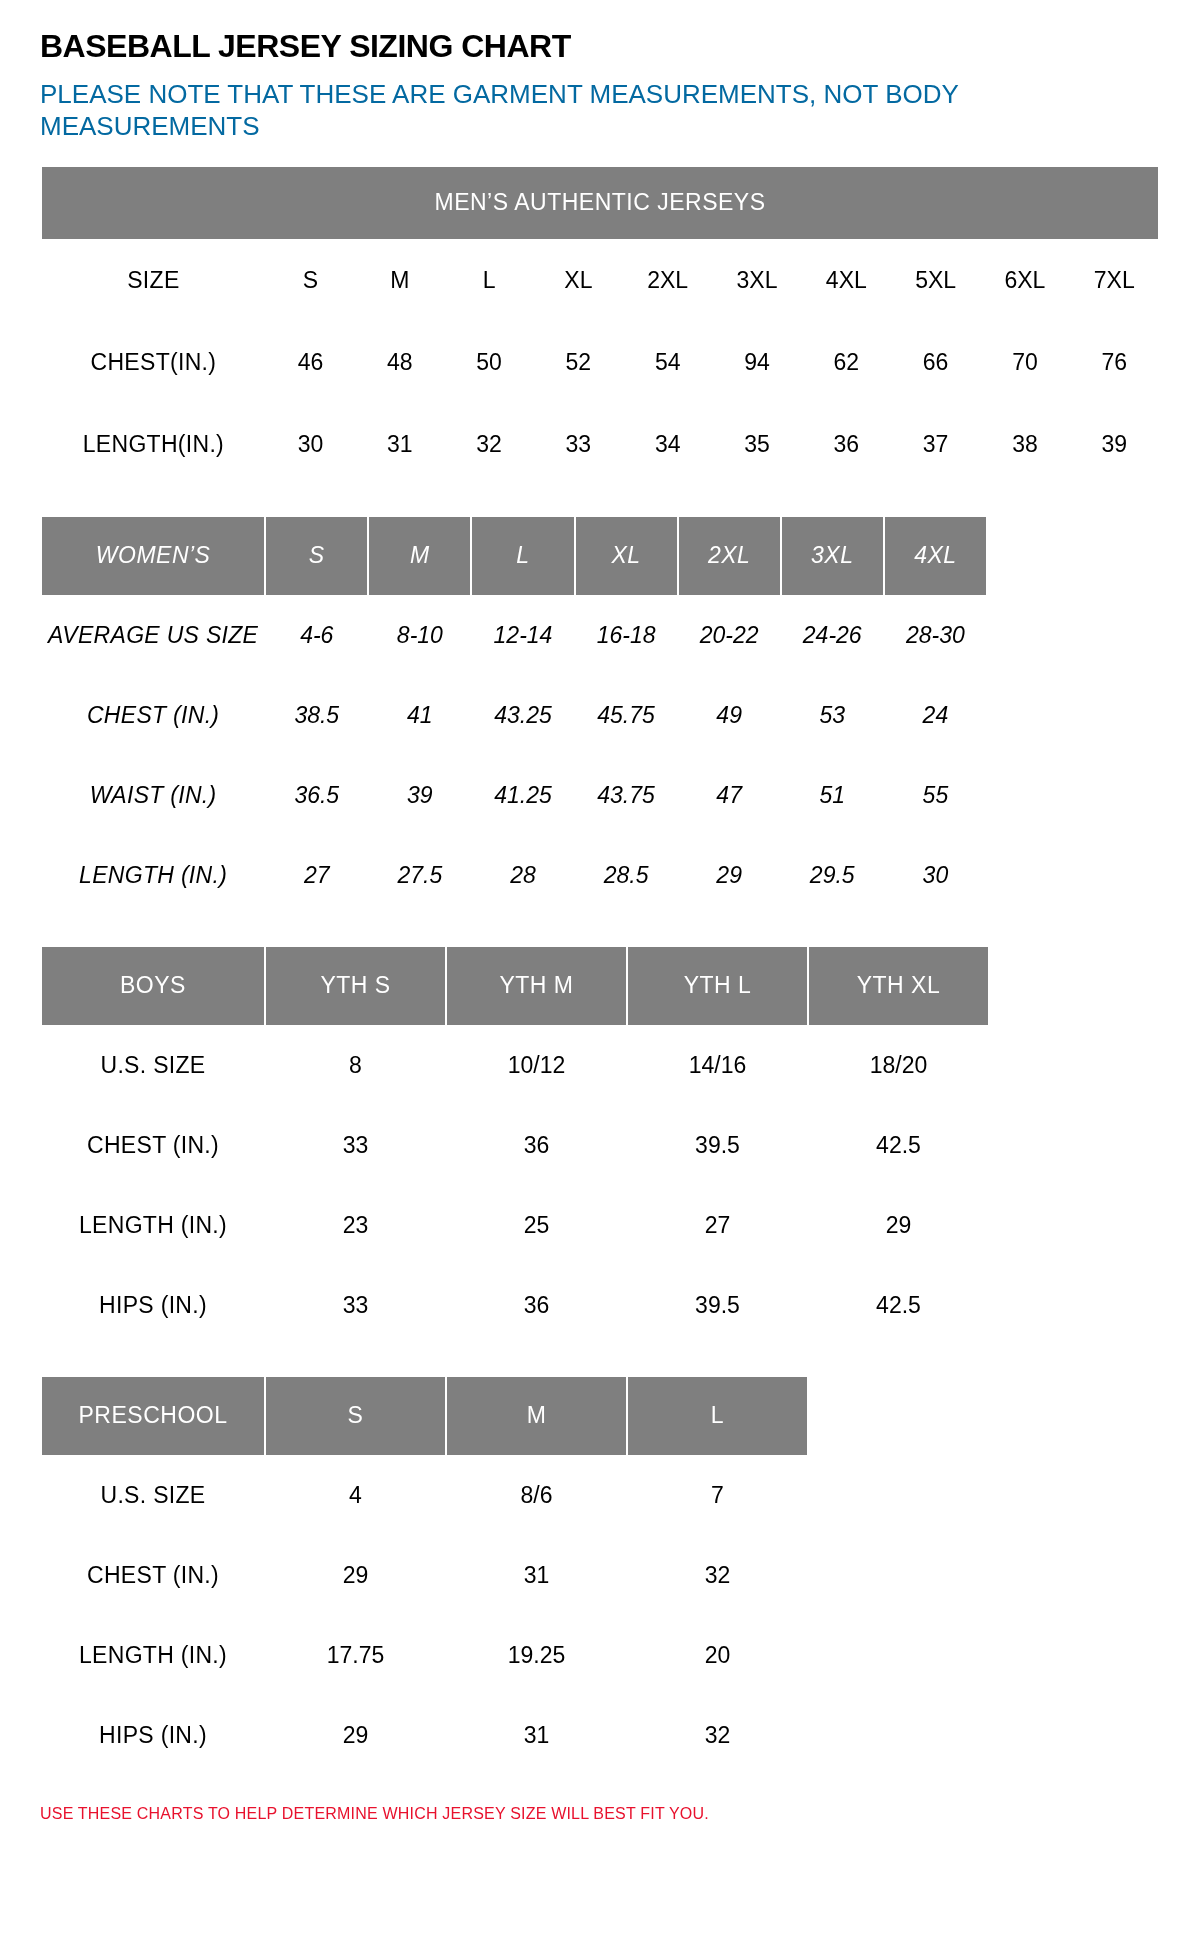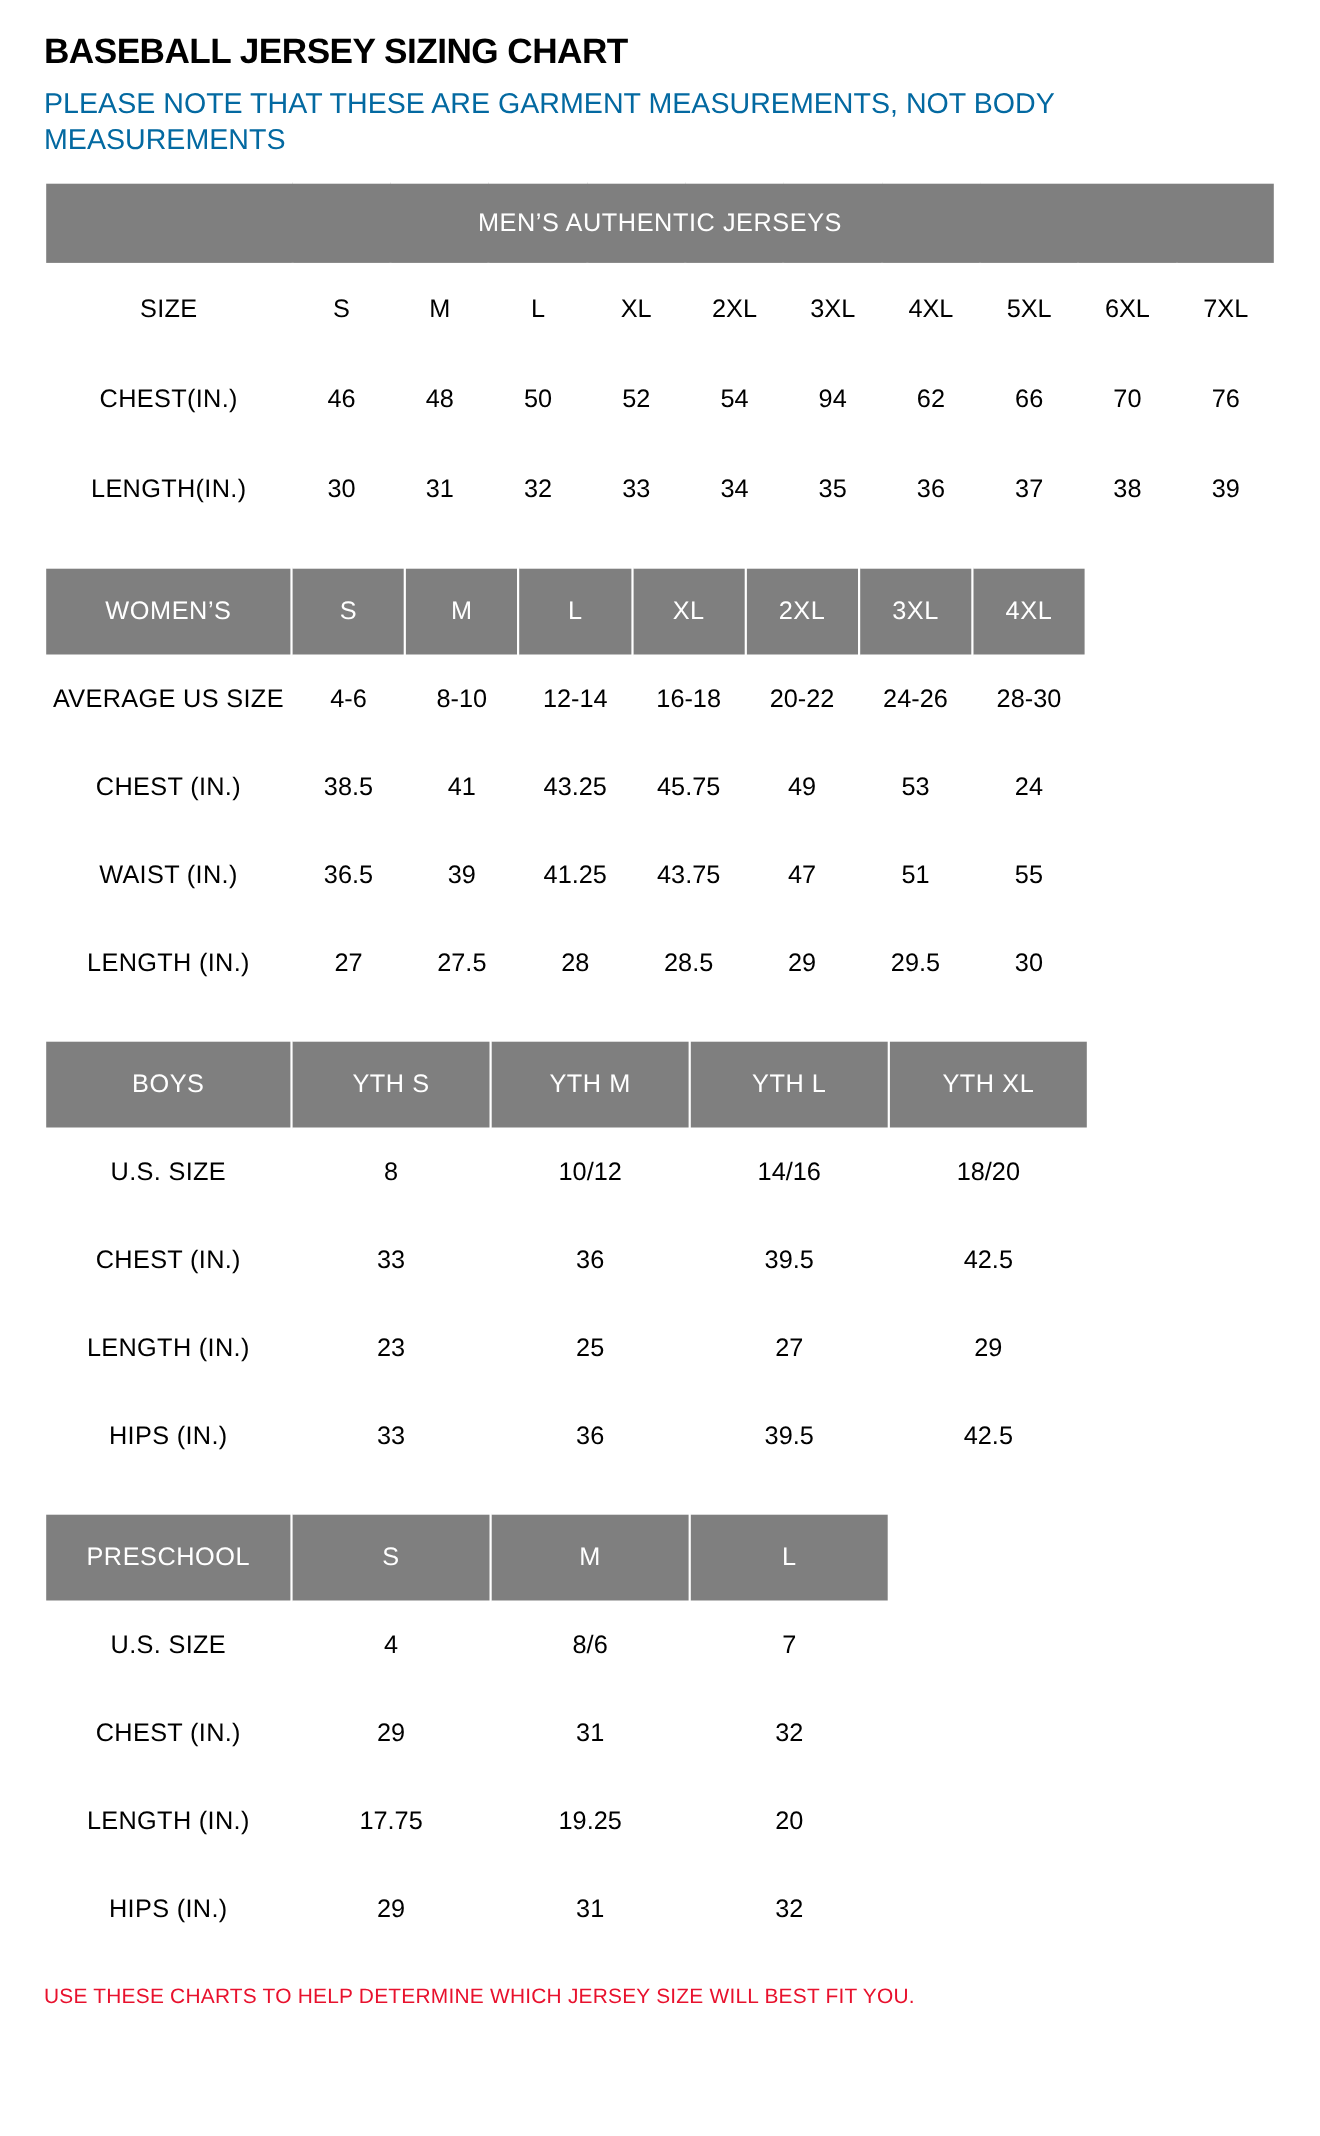--- a/index.html
+++ b/index.html
@@ -68,41 +68,41 @@
     letter-spacing: 0.3px;
   }
   
   #mens-table { width: 1120px; }
   #mens-table .c-label { width: 224px; }
   #mens-table .c-val { width: 89px; }
   #mens-table td { height: 80px; }
   #mens-table tr.title-row td { height: 72px; }
 
   
-  #womens-table { width: 948px; }
+  #womens-table { width: 948px; font-style: italic; }
   #womens-table .c-label { width: 224px; }
   #womens-table .c-val { width: 103px; }
   #womens-table td { height: 78px; }
   #womens-table .two-line { line-height: 1.15; }
 
   
   #boys-table { width: 948px; }
   #boys-table .c-label { width: 224px; }
   #boys-table .c-val { width: 181px; }
   #boys-table td { height: 78px; }
 
   
   #preschool-table { width: 766px; }
   #preschool-table .c-label { width: 224px; }
   #preschool-table .c-val { width: 181px; }
   #preschool-table td { height: 78px; }
 
   .footer-note {
     color: #e8112d;
-    font-size: 19px;
+    font-size: 16px;
     letter-spacing: 0.2px;
     margin-top: 6px;
   }
 </style>
 </head>
 <body>
 
 <div class="page">
 
   <h1 class="main-title">BASEBALL JERSEY SIZING CHART</h1>

